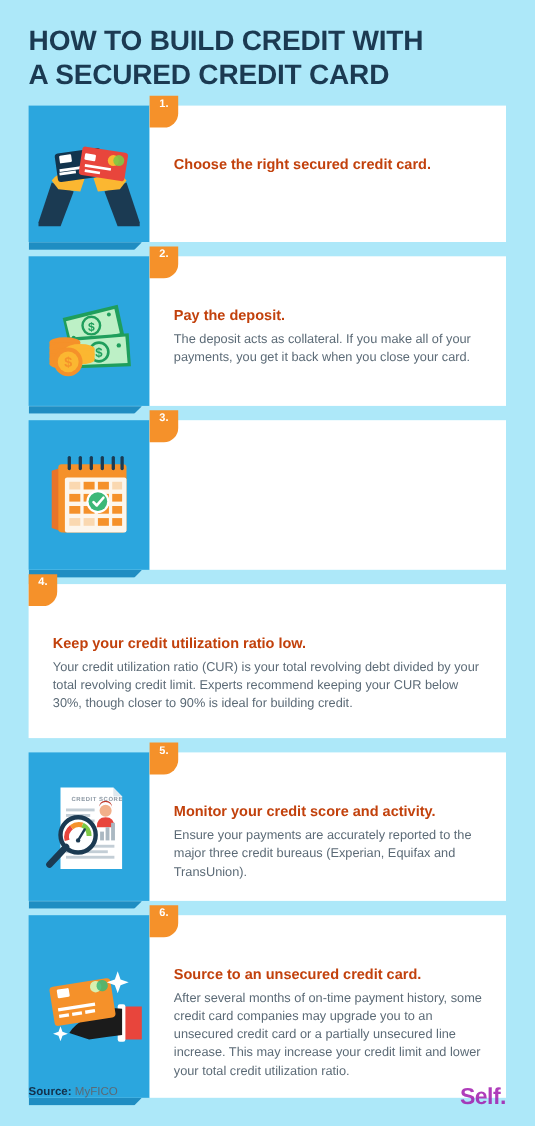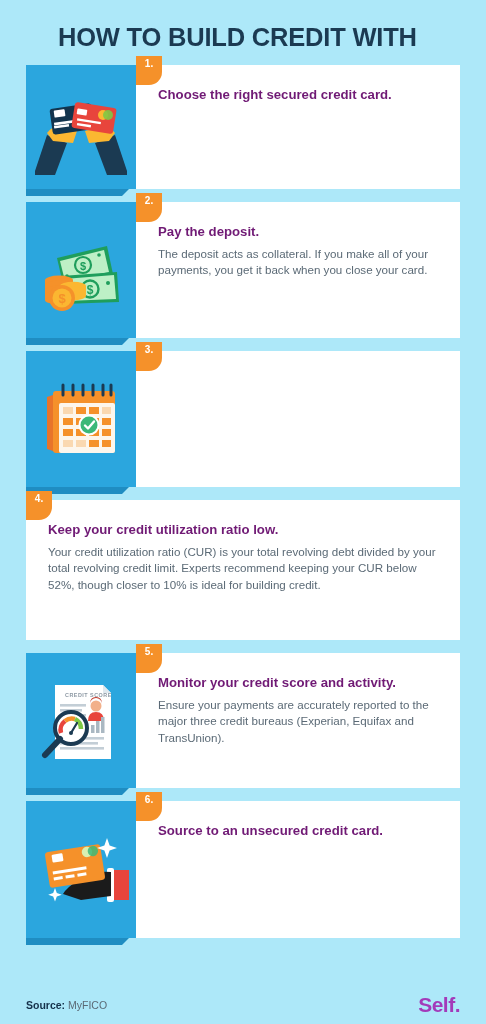--- a/index.html
+++ b/index.html
@@ -10,21 +10,20 @@
   }
   body {
     background: #ade8f9;
     font-family: "Liberation Sans", sans-serif;
     position: relative;
   }
 
   
   .header {
     padding: 22px 26px 12px 26px;
-    margin-left: 32px;
   }
   .title {
     color: #1b3a52;
     font-size: 25.5px;
     line-height: 1.22;
     font-weight: bold;
     letter-spacing: -0.2px;
     text-align: left;
   }
   .title .line2 { display: block; }
@@ -88,25 +87,26 @@
     font-size: 10px;
     font-weight: bold;
     display: flex;
     align-items: flex-start;
     justify-content: center;
     padding-top: 3px;
     line-height: 1;
   }
 
   .step-title {
-    color: #701a75;
+    color: #c2410c;
     font-size: 13.2px;
     font-weight: bold;
     line-height: 1.25;
     margin-bottom: 5px;
+    margin-top: 24px;
   }
   .step-body {
     color: #5b6a76;
     font-size: 11.6px;
     line-height: 1.42;
   }
 
   
   .step-1 .panel, .step-1 .card { min-height: 124px; }
   .step-2 .panel, .step-2 .card { min-height: 136px; }
@@ -115,21 +115,21 @@
   .step-5 .panel, .step-5 .card { min-height: 135px; }
   .step-6 .panel, .step-6 .card { min-height: 137px; }
 
   
   .footer {
     position: absolute;
     left: 0; right: 0; bottom: 0;
     height: 38px;
     padding: 0 26px;
     display: flex;
-    align-items: center;
+    align-items: flex-start;
     justify-content: space-between;
   }
   .source {
     font-size: 10.5px;
     color: #5b6a76;
   }
   .source b { color: #14304a; }
   .self-logo {
     font-size: 21px;
     font-weight: bold;
@@ -137,20 +137,21 @@
     letter-spacing: -0.5px;
     opacity: 0.85;
   }
 </style>
 </head>
 <body>
 
 <div class="header">
   <h1 class="title">
     <span>HOW TO BUILD CREDIT WITH</span>
+    <span class="line2">A SECURED CREDIT CARD</span>
   </h1>
 </div>
 
 <div class="steps">
 
   <div class="step step-1">
     <div class="panel">
       <svg class="illus" viewBox="0 0 96 96">
 
         <path d="M2 92 L14 56 L34 64 L22 96 L2 96 Z" fill="#1b3a52"></path>
@@ -278,21 +279,21 @@
     </div>
     <div class="card">
       <div class="badge">3.</div>
     </div>
   </div>
 
   <div class="step step-4">
     <div class="card">
       <div class="badge">4.</div>
       <div class="step-title">Keep your credit utilization ratio low.</div>
-      <div class="step-body">Your credit utilization ratio (CUR) is your total revolving debt divided by your total revolving credit limit. Experts recommend keeping your CUR below 52%, though closer to 10% is ideal for building credit.</div>
+      <div class="step-body">Your credit utilization ratio (CUR) is your total revolving debt divided by your total revolving credit limit. Experts recommend keeping your CUR below 30%, though closer to 90% is ideal for building credit.</div>
     </div>
   </div>
 
   <div class="step step-5">
     <div class="panel">
       <svg class="illus" viewBox="0 0 96 96">
 
         <path d="M22 12 H70 L78 20 V86 H22 Z" fill="#ffffff"></path>
         <path d="M70 12 L78 20 H70 Z" fill="#dfe8ee"></path>
         <text x="32" y="24" font-size="5.4" font-weight="bold" fill="#8d99a4" font-family="Liberation Sans, sans-serif" letter-spacing="0.5">CREDIT SCORE</text>
@@ -355,20 +356,21 @@
           <rect x="43" y="52" width="9" height="3"></rect>
         </g>
 
         <path d="M74 16 L76.6 23.4 L84 26 L76.6 28.6 L74 36 L71.4 28.6 L64 26 L71.4 23.4 Z" fill="#ffffff"></path>
         <path d="M22 66 L23.8 71 L28.8 72.8 L23.8 74.6 L22 79.6 L20.2 74.6 L15.2 72.8 L20.2 71 Z" fill="#ffffff"></path>
       </svg>
     </div>
     <div class="card">
       <div class="badge">6.</div>
       <div class="step-title">Source to an unsecured credit card.</div>
+      <div class="step-body">After several months of on-time payment history, some credit card companies may upgrade you to an unsecured credit card or a partially unsecured line increase. This may increase your credit limit and lower your total credit utilization ratio.</div>
     </div>
   </div>
 
 </div>
 
 <div class="footer">
   <div class="source">
     <b>Source:</b>
     <span>MyFICO</span>
   </div>

